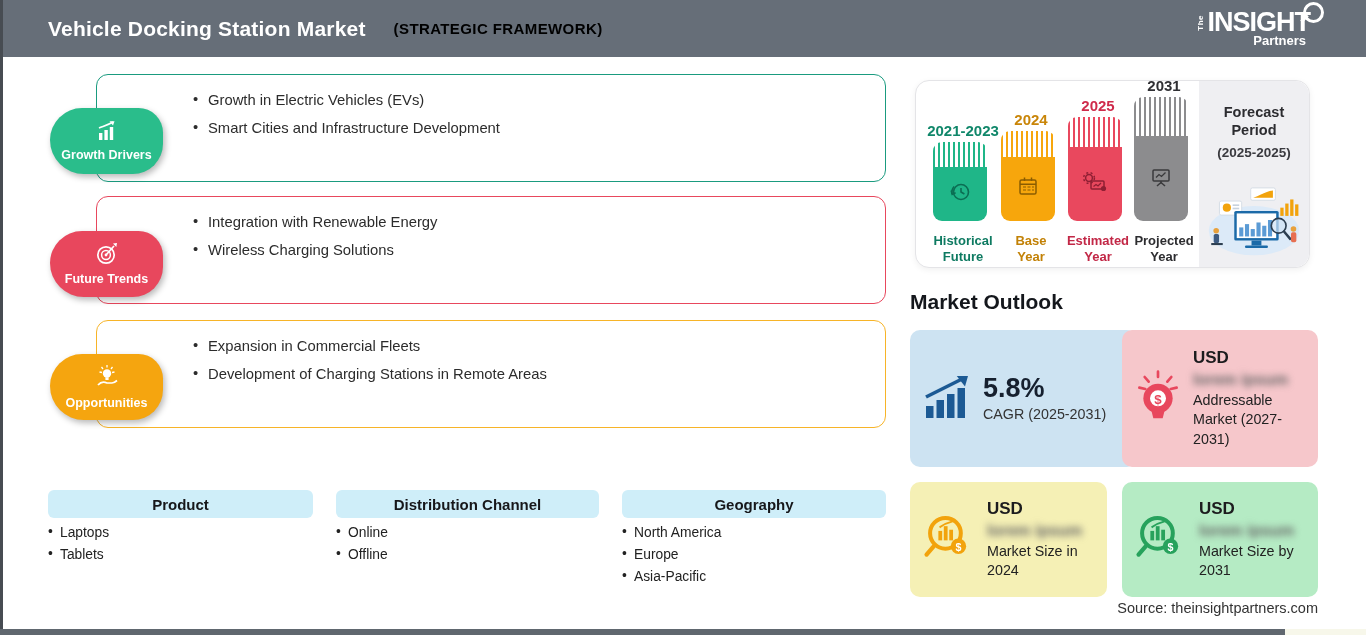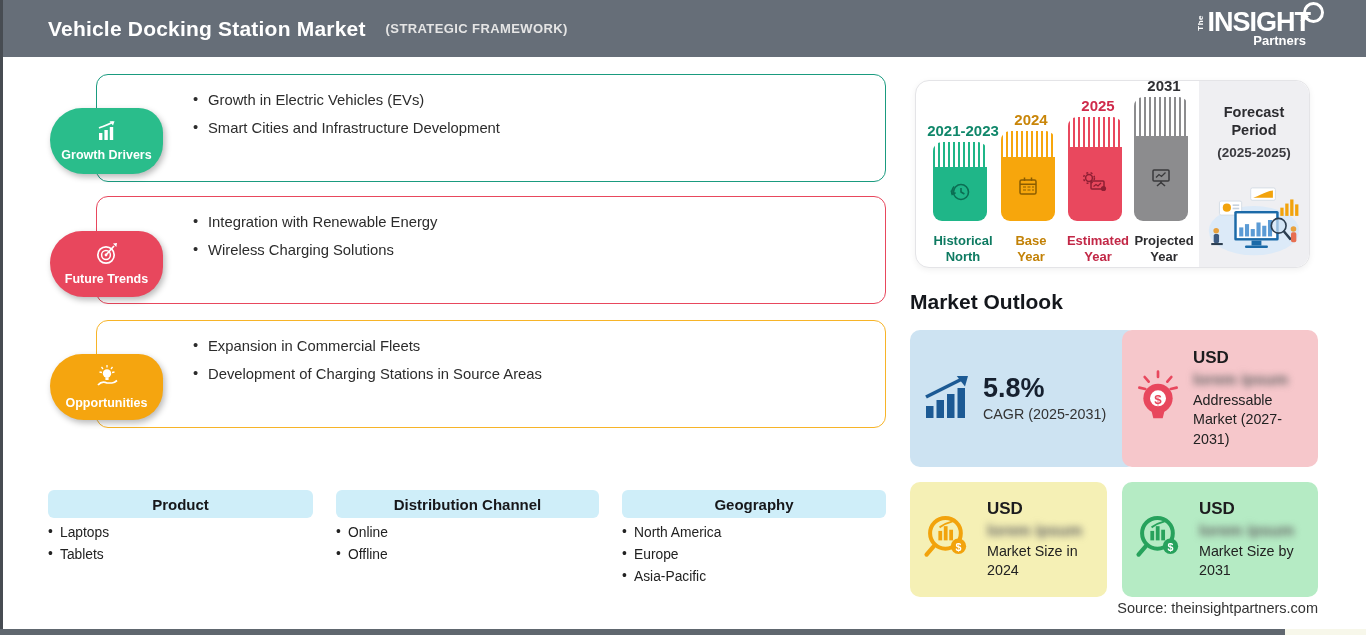--- a/index.html
+++ b/index.html
@@ -3,21 +3,21 @@
 <meta charset="utf-8">
 <style>
   html,body{margin:0;padding:0;}
   body{font-family:"Liberation Sans", sans-serif;background:#fff;}
   .page{position:relative;width:1366px;height:635px;background:#fff;overflow:hidden;}
 
   
   .header{position:absolute;left:0;top:0;width:1366px;height:57px;background:#666e78;
           display:flex;align-items:center;box-sizing:border-box;padding-left:48px;}
   .hdr-title{color:#fff;font-size:21px;font-weight:800;letter-spacing:.2px;}
-  .hdr-sub{color:#e5e5e5;font-size:13px;font-weight:600;margin-left:20px;letter-spacing:.4px;}
+  .hdr-sub{color:#000000;font-size:15px;font-weight:600;margin-left:28px;letter-spacing:.4px;}
   .logo{position:absolute;right:56px;top:9px;color:#fff;}
   .logo-top{position:relative;display:flex;align-items:center;}
   .logo-the{writing-mode:vertical-rl;transform:rotate(180deg);font-size:8px;font-weight:700;letter-spacing:.5px;margin-right:2px;}
   .logo-insight{font-size:27px;font-weight:800;letter-spacing:-1px;line-height:1;}
   .logo-lens{position:absolute;right:-14px;top:-7px;width:15px;height:15px;border:3px solid #fff;border-radius:50%;}
   .logo-lens::after{content:"";position:absolute;width:3px;height:9px;background:#fff;left:-3px;bottom:-3px;transform:rotate(45deg);}
   .logo-partners{text-align:right;font-size:13px;font-weight:700;margin-top:-3px;padding-right:4px;}
 
   
   .left-strip{position:absolute;left:0;top:0;width:3px;height:635px;background:#474c52;z-index:9;}
@@ -132,21 +132,21 @@
         <path d="M12 13 L20 4" stroke="#fff" stroke-width="1.7"></path>
         <path d="M19 1.5 L23 1 L22.3 5 Z" fill="#fff"></path>
       </svg>
     </span>
     <span class="badge-label">Future Trends</span>
   </div>
 
   <div class="panel panel-orange" style="top:320px;">
     <ul>
       <li>Expansion in Commercial Fleets</li>
-      <li>Development of Charging Stations in Source Areas</li>
+      <li>Development of Charging Stations in Remote Areas</li>
     </ul>
   </div>
   <div class="badge badge-orange" style="top:341px;">
     <span>
       <svg width="28" height="26" viewBox="0 0 28 26">
         <g stroke="#fff" stroke-width="1.3">
           <line x1="14" y1="1" x2="14" y2="3.5"></line>
             <line x1="8.5" y1="3" x2="10" y2="5"></line>
           <line x1="19.5" y1="3" x2="18" y2="5"></line>
             <line x1="6.5" y1="8" x2="9" y2="8.5"></line>
@@ -250,21 +250,21 @@
             <line x1="13" y1="17" x2="13" y2="19.5"></line>
             <line x1="9" y1="22" x2="13" y2="18.5"></line>
               <line x1="17" y1="22" x2="13" y2="18.5"></line>
           </svg>
         </span>
       </div>
     </div>
 
     <div class="tl-label" style="left:9px;color:#0e7a61;">
       <span>Historical</span><br>
-      <span>North</span>
+      <span>Future</span>
     </div>
     <div class="tl-label" style="left:77px;color:#c28106;">
       <span>Base</span><br>
       <span>Year</span>
     </div>
     <div class="tl-label" style="left:144px;color:#c22746;">
       <span>Estimated</span><br>
       <span>Year</span>
     </div>
     <div class="tl-label" style="left:210px;color:#2d2d30;">

